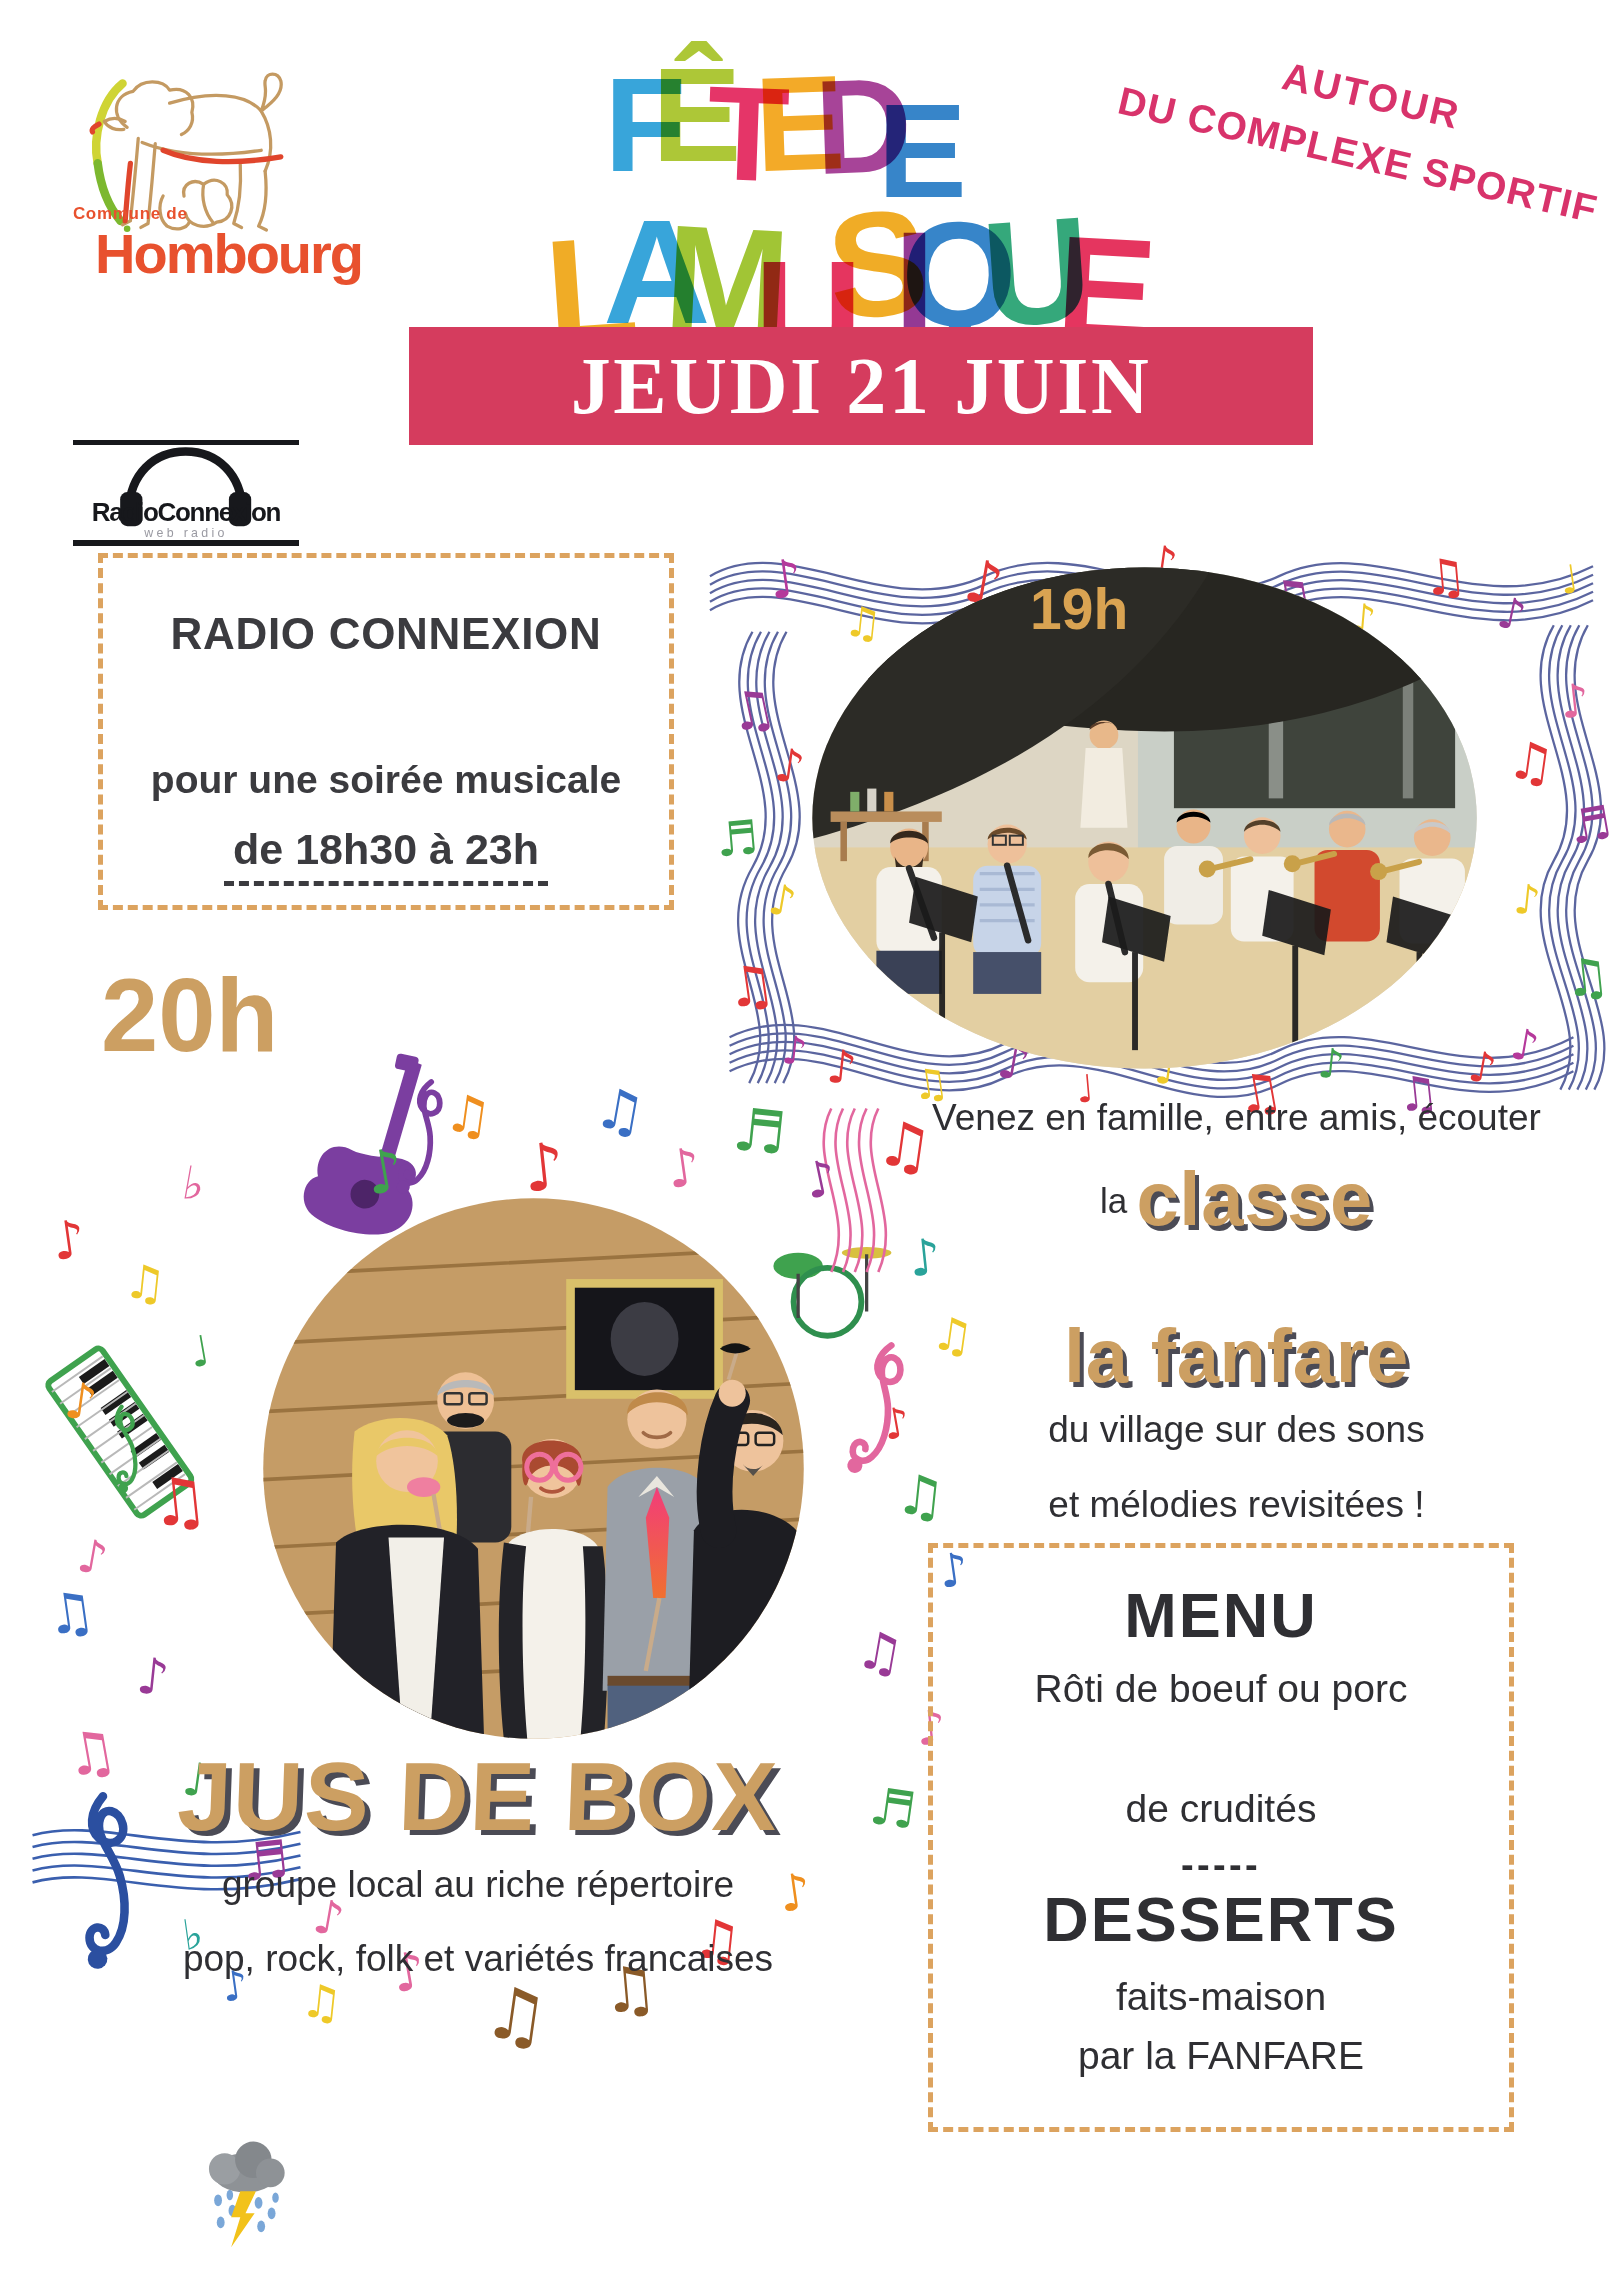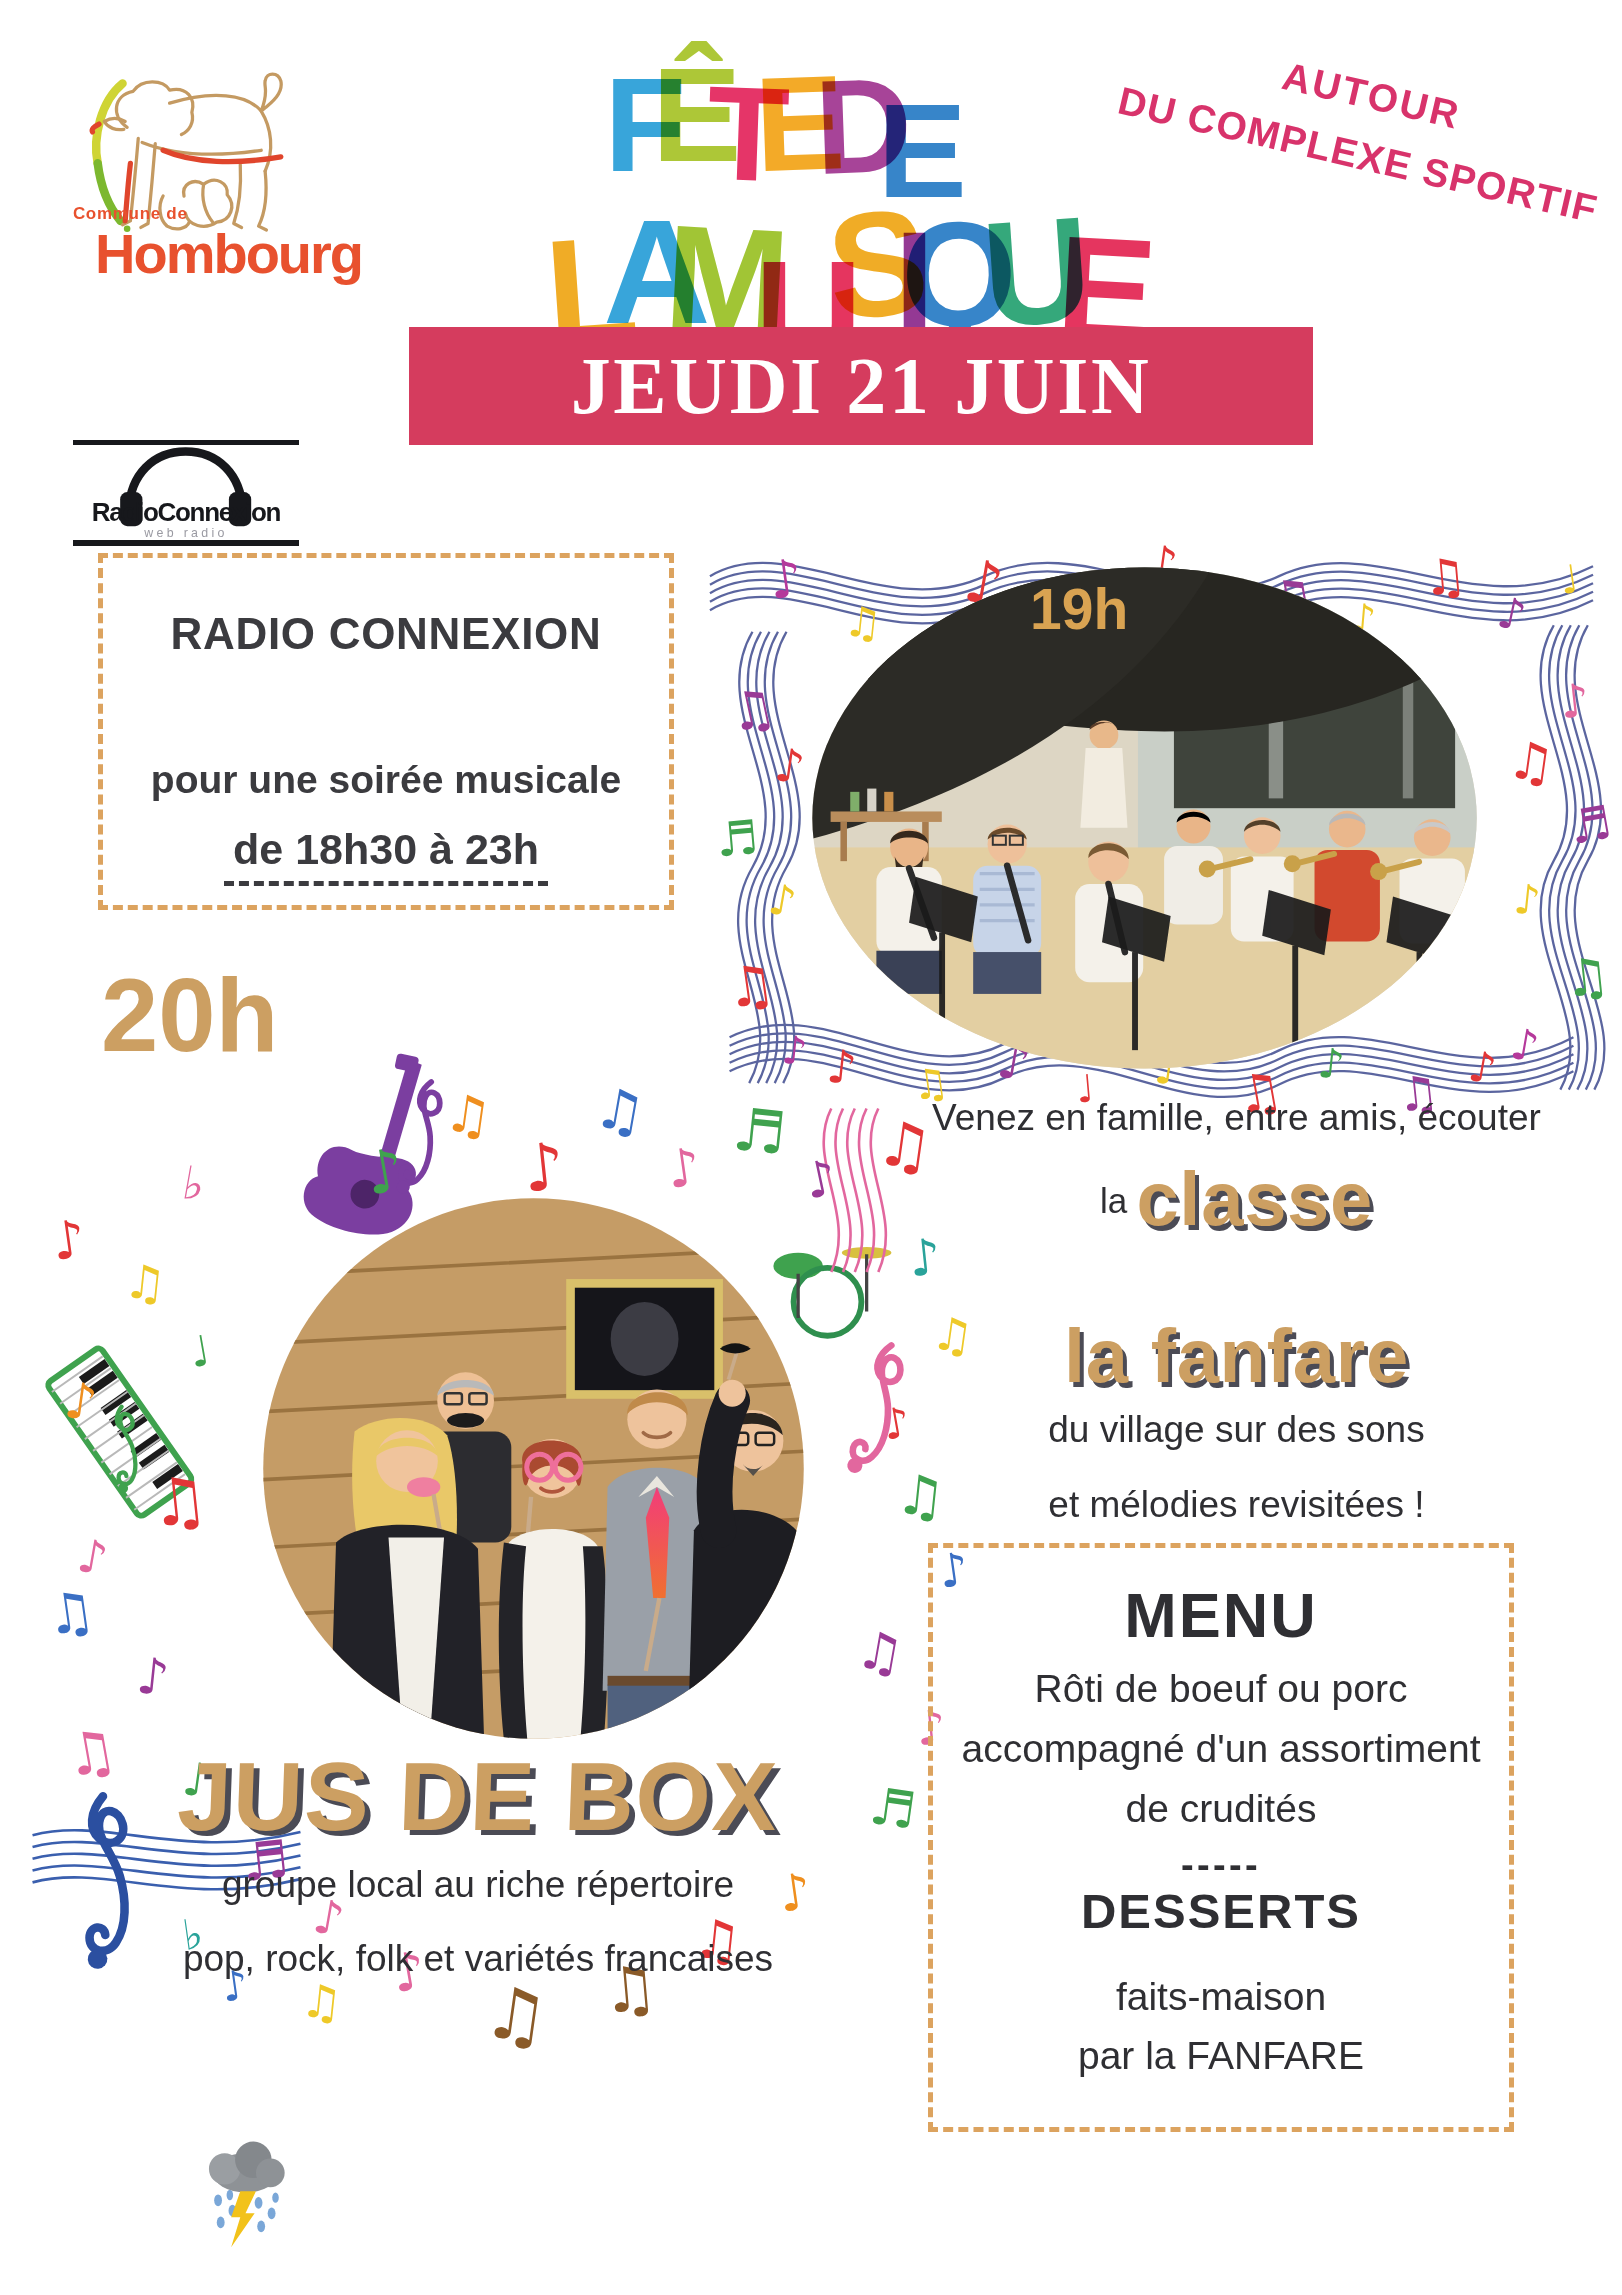--- a/index.html
+++ b/index.html
@@ -74,21 +74,21 @@
   .rc-sub1{top:319px;font-size:37px;color:#2f2f33;}
   .rc-sub2{top:394px;font-size:37px;color:#2f2f33;}
   
   .menu-box{left:928px;top:1543px;width:586px;height:589px;z-index:2;}
   .menu-box div{position:absolute;width:100%;text-align:center;color:#2f2f33;}
   .mn-title{top:31px;font-size:63px;font-weight:bold;letter-spacing:2px;}
   .mn-i0{top:119px;font-size:39px;}
   .mn-i1{top:179px;font-size:39px;}
   .mn-i2{top:239px;font-size:39px;}
   .mn-div{top:296px;font-size:38px;font-weight:bold;letter-spacing:3.3px;}
-  .mn-dt{top:335px;font-size:49px;font-weight:bold;letter-spacing:2px;}
+  .mn-dt{top:335px;font-size:63px;font-weight:bold;letter-spacing:2px;}
   .mn-d0{top:427px;font-size:39px;}
   .mn-d1{top:486px;font-size:39px;}
   
   .jus{left:92px;top:1741px;width:772px;text-align:center;z-index:6;
     font-size:97px;font-weight:bold;color:var(--gold);text-shadow:5.9px 4.6px 0 var(--shadow);letter-spacing:1.3px;transform:skewX(-2deg);}
   .band-d1{left:105px;top:1864px;width:746px;text-align:center;font-size:37px;color:#2f2f33;z-index:6;}
   .band-d2{left:105px;top:1938px;width:746px;text-align:center;font-size:37px;color:#2f2f33;z-index:6;}
   
   .cloud{left:193px;top:2135px;width:105px;height:124px;}
   .rain-note{left:308px;top:2157px;font-size:37px;font-style:italic;color:#1d1d1f;}
@@ -497,21 +497,20 @@
       <span class="rc-la">la</span><span class="gold-big">classe</span>
     </div>
     <div class="rc-fanf gold-big">la fanfare</div>
     <div class="rc-sub1">du village sur des sons</div>
     <div class="rc-sub2">et mélodies revisitées !</div>
   </div>
 
   <div class="abs dash-box menu-box">
     <div class="mn-title">MENU</div>
     <div class="mn-i0">Rôti de boeuf ou porc</div>
-    <div class="mn-i1">accompagné d'un assortiment</div>
     <div class="mn-i2">de crudités</div>
     <div class="mn-div">-----</div>
     <div class="mn-dt">DESSERTS</div>
     <div class="mn-d0">faits-maison</div>
     <div class="mn-d1">par la FANFARE</div>
   </div>
 
   <div class="abs jus">JUS DE BOX</div>
   <div class="abs band-d1">groupe local au riche répertoire</div>
   <div class="abs band-d2">pop, rock, folk et variétés francaises</div>

